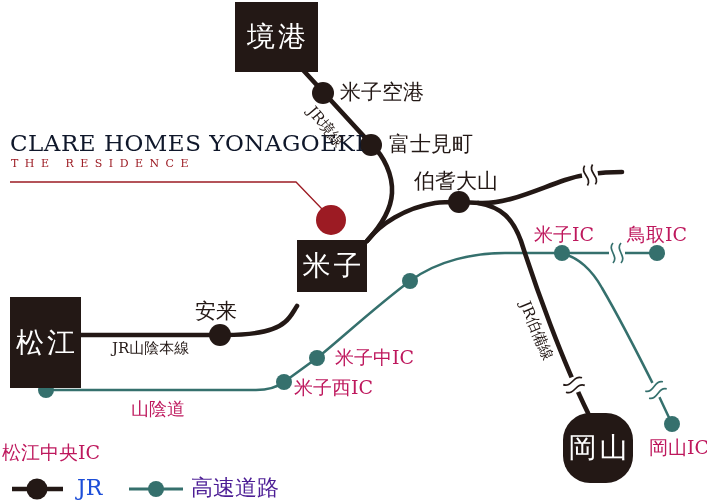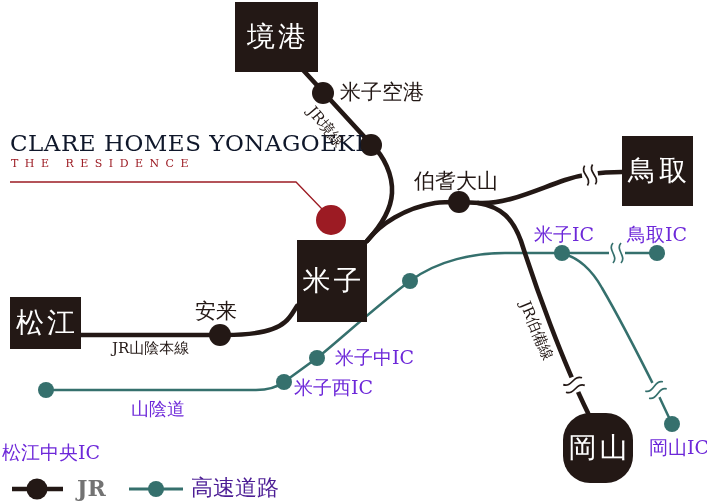--- a/index.html
+++ b/index.html
@@ -15,26 +15,26 @@
   .sq{fill:none;stroke-width:1.7;}
   .sq.b{stroke:#231815;} .sq.t{stroke:#35706d;}
   .city{
     position:absolute;background:#231815;color:#fff;display:flex;
     align-items:center;justify-content:center;font-size:28px;letter-spacing:3px;
     text-indent:3px;
   }
   .lbl{position:absolute;white-space:nowrap;line-height:1;}
   .st{color:#231815;font-size:21px;}
   .ln{color:#231815;font-size:15px;}
-  .ic{color:#6d28d9;font-size:19px;}
+  .ic{color:#be185d;font-size:19px;}
   .rot{transform-origin:0 0;}
   .title-main{color:#0f172a;font-size:23px;letter-spacing:0.5px;text-align:center;}
   .title-sub{color:#9c1b23;font-size:11px;letter-spacing:6.5px;}
   .leg{font-size:22px;}
-  .leg.jrc{color:#737373;font-weight:bold;} .leg.hwc{color:#4c1d95;}
+  .leg.jrc{color:#1d4ed8;} .leg.hwc{color:#4c1d95;}
 </style>
 </head>
 <body>
 
 <div id="stage">
 
   <svg width="707" height="504" viewBox="0 0 707 504">
 
     <path class="hw" d="M46,390 L256,390 C268,390 276,388 284,382 L317,358 C335,344 375,307 410,281 C438,260 475,253 505,253 L657,253"></path>
     <path class="hw" d="M563,254 C578,257 592,270 602,288 C622,322 645,368 657,392 L672,424"></path>
@@ -83,37 +83,35 @@
 
     <line x1="12" y1="489" x2="63" y2="489" stroke="#231815" stroke-width="4.6"></line>
     <circle cx="37" cy="489" r="10.5" fill="#231815"></circle>
     <line x1="129" y1="489" x2="183" y2="489" stroke="#35706d" stroke-width="3"></line>
     <circle cx="156" cy="489" r="8" fill="#35706d"></circle>
   </svg>
 
   <div class="city" style="left:235px;top:2px;width:83px;height:70px;">
       <span>境港</span>
     </div>
-  <div class="city" style="left:622px;top:136px;width:71px;height:70px;">
-      <span>鳥取</span>
-    </div>
-  <div class="city" style="left:297px;top:240px;width:70px;height:82px;">
+  <div class="city" style="left:297px;top:240px;width:70px;height:52px;">
       <span>米子</span>
     </div>
-  <div class="city" style="left:10px;top:297px;width:71px;height:52px;">
+  <div class="city" style="left:10px;top:297px;width:71px;height:91px;">
       <span>松江</span>
     </div>
   <div class="city" style="left:563px;top:413px;width:70px;height:70px;border-radius:27px;">
       <span>岡山</span>
     </div>
 
   <div class="lbl title-main" style="left:10px;top:132px;">CLARE HOMES YONAGOEKI</div>
   <div class="lbl title-sub" style="left:11px;top:158px;">THE RESIDENCE</div>
 
   <div class="lbl st" style="left:340px;top:82px;">米子空港</div>
+  <div class="lbl st" style="left:389px;top:134px;">富士見町</div>
   <div class="lbl st" style="left:414px;top:171px;">伯耆大山</div>
   <div class="lbl st" style="left:195px;top:301px;">安来</div>
 
   <div class="lbl ln rot" style="left:316px;top:104px;transform:rotate(50deg);">JR境線</div>
   <div class="lbl ln" style="left:112px;top:341px;">JR山陰本線</div>
   <div class="lbl ln rot" style="left:531px;top:299px;transform:rotate(67deg);">JR伯備線</div>
 
   <div class="lbl ic" style="left:534px;top:225px;">米子IC</div>
   <div class="lbl ic" style="left:627px;top:225px;">鳥取IC</div>
   <div class="lbl ic" style="left:335px;top:348px;">米子中IC</div>

